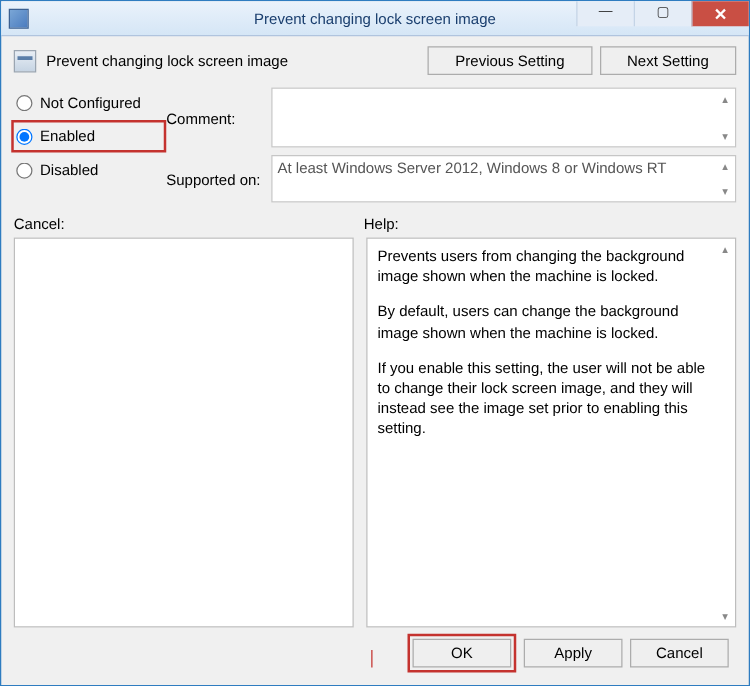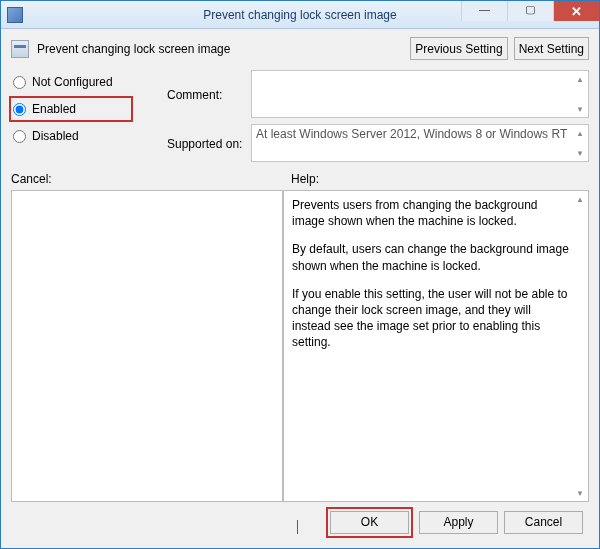--- a/index.html
+++ b/index.html
@@ -58,29 +58,29 @@
     background: linear-gradient(#e8eef5,#c6d4e3);
     position:relative;
   }
   .policy-icon::after{
     content:""; position:absolute; left:2px; right:2px; top:4px; height:3px;
     background:#5b7ea8;
   }
   .policy-title { font-size:12px; }
   .nav-buttons { margin-left:auto; display:flex; gap:6px; }
   .btn {
-    height:23px; padding:0 4px;
+    height:23px; padding:0 21px;
     background:#efefef;
     border:1px solid #acacac;
     font-size:12px;
     display:inline-flex; align-items:center; justify-content:center;
     cursor:default;
   }
 
-  .row2 { display:flex; margin-top:2px;gap:34px; }
+  .row2 { display:flex; margin-top:2px; }
   .radio-col { width:122px; padding-top:2px; }
   .radio-item { display:flex; align-items:center; height:20px; margin-bottom:4px; }
   .radio-item input { margin:0 6px 0 2px; }
   .radio-item label { font-size:12px; }
   .enabled-highlight {
     border:2px solid #c4322e; padding:1px 18px 1px 0px; margin-left:-2px;
   }
   .enabled-highlight-inner { display:flex; align-items:center; }
 
   .fields-col { flex:1; display:flex; flex-direction:column; gap:6px; }
@@ -104,21 +104,21 @@
   .scroll-arrow {
     width:14px; height:14px;
     display:flex; align-items:center; justify-content:center;
     color:#888; font-size:9px;
   }
 
   .mid-labels { display:flex; margin-top:10px; }
   .mid-labels .lab { font-size:12px; }
   .mid-labels .lab.options { width:280px; }
 
-  .panes { display:flex; flex:1; margin-top:4px; min-height:0;justify-content:space-between; }
+  .panes { display:flex; gap:10px; flex:1; margin-top:4px; min-height:0;justify-content:space-between; }
   .pane {
     border:1px solid #bdbdbd;
     background:#fff;
     flex:1;
     position:relative;
     overflow:hidden;
   }
   .pane.options { width:272px; flex:0 0 272px; }
   .help-text { padding:6px 18px 6px 8px; font-size:12px; line-height:1.35; }
   .help-text p { margin:0 0 12px 0; }

